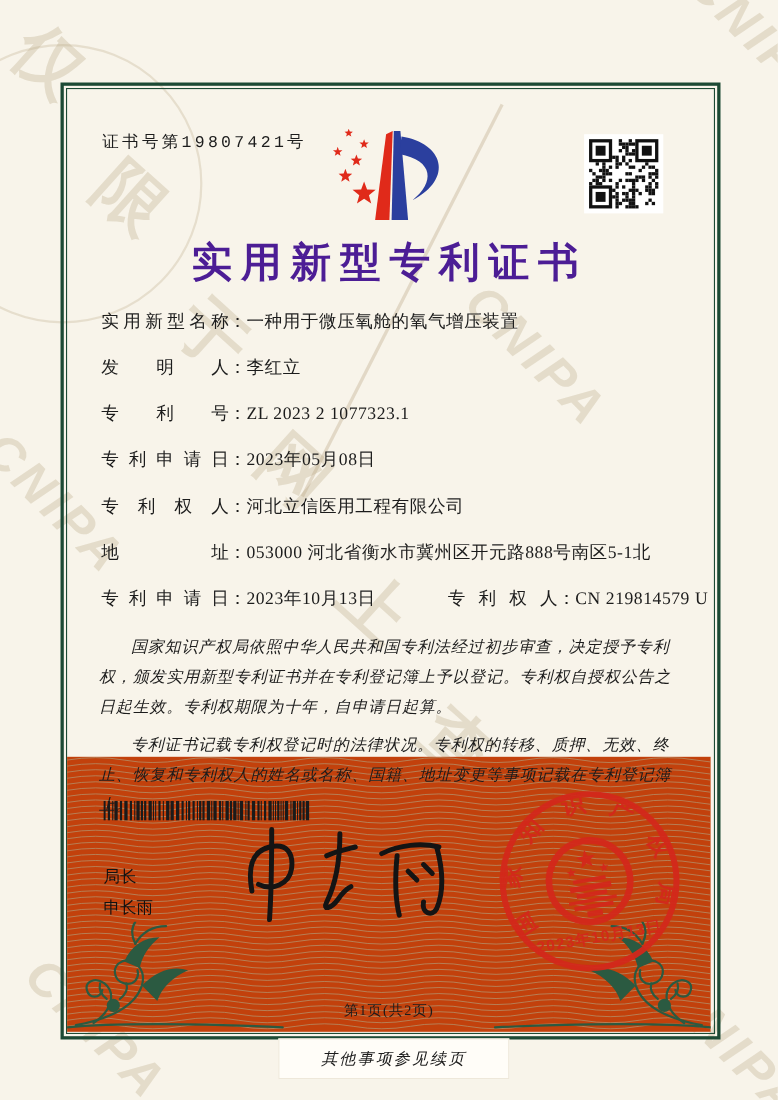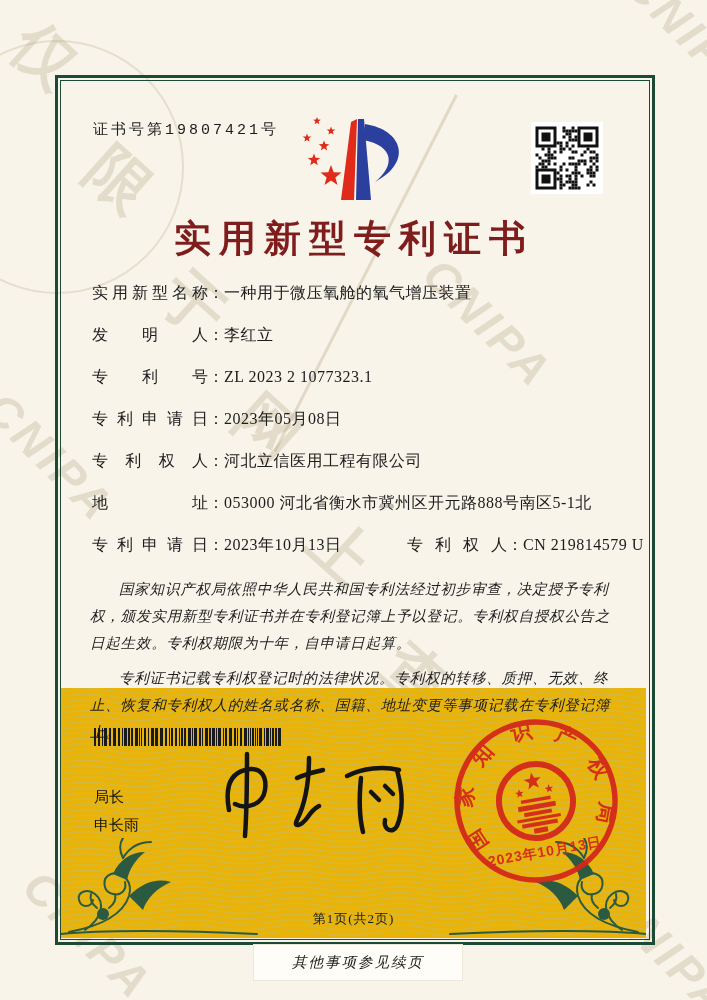--- a/index.html
+++ b/index.html
@@ -18,34 +18,34 @@
           background:rgba(188,170,140,0.38);transform:rotate(27deg);transform-origin:top center;}
   
   #frame{position:absolute;left:55px;top:75px;width:594px;height:864px;
          border:3.5px solid #1d4a35;z-index:1;}
   #frame-inner{position:absolute;inset:2px;border:1px solid #1d4a35;}
   
   #cert-number{left:93px;top:120px;font-size:15px;letter-spacing:3px;z-index:2;font-family:Liberation Mono, monospace;}
   #logo{left:291px;top:110px;z-index:2;}
   #qr{left:531px;top:122px;z-index:2;background:#fff;padding:3px;}
   #title{left:57px;top:214px;width:594px;text-align:center;font-size:37px;font-weight:bold;
-         letter-spacing:8px;z-index:2;color:#7f1d1d;}
+         letter-spacing:8px;z-index:2;color:#4c1d95;}
   
   #fields{left:92px;top:284px;width:532px;z-index:2;font-size:16px;}
   .frow{margin-bottom:25px;height:17px;line-height:17px;position:relative;}
   .flabel{display:inline-block;width:116px;text-align:justify;text-align-last:justify;}
   .flabel-sm{display:inline-block;width:100px;text-align:justify;text-align-last:justify;}
   .fvalue{letter-spacing:0.5px;}
   .fcol-right{position:absolute;left:315px;top:0;white-space:nowrap;}
   
   #paragraphs{left:90px;top:576px;width:530px;z-index:2;font-style:italic;}
   #paragraphs p{margin:0 0 8px;text-indent:2em;font-size:14.5px;line-height:1.86;
                 letter-spacing:0.8px;}
   
-  #panel{left:61px;top:688px;width:585px;height:250px;z-index:1;background:#eab308;overflow:hidden;}
+  #panel{left:61px;top:688px;width:585px;height:250px;z-index:1;background:#c2410c;overflow:hidden;}
   #panel svg.waves{position:absolute;inset:0;}
   .flourish{position:absolute;bottom:0;z-index:3;}
   .flourish.left{left:-2px;}
   .flourish.right{right:-2px;transform:scaleX(-1);}
   #barcode{position:absolute;left:33px;top:40px;z-index:3;}
   #sig-title{position:absolute;left:33px;top:100px;font-size:15px;z-index:3;
              font-family:"Liberation Sans","DejaVu Sans",sans-serif;color:#111;}
   #sig-name{position:absolute;left:33px;top:128px;font-size:15px;z-index:3;
             font-family:"Liberation Sans","DejaVu Sans",sans-serif;color:#111;}
   #signature{position:absolute;left:140px;top:60px;z-index:3;}

